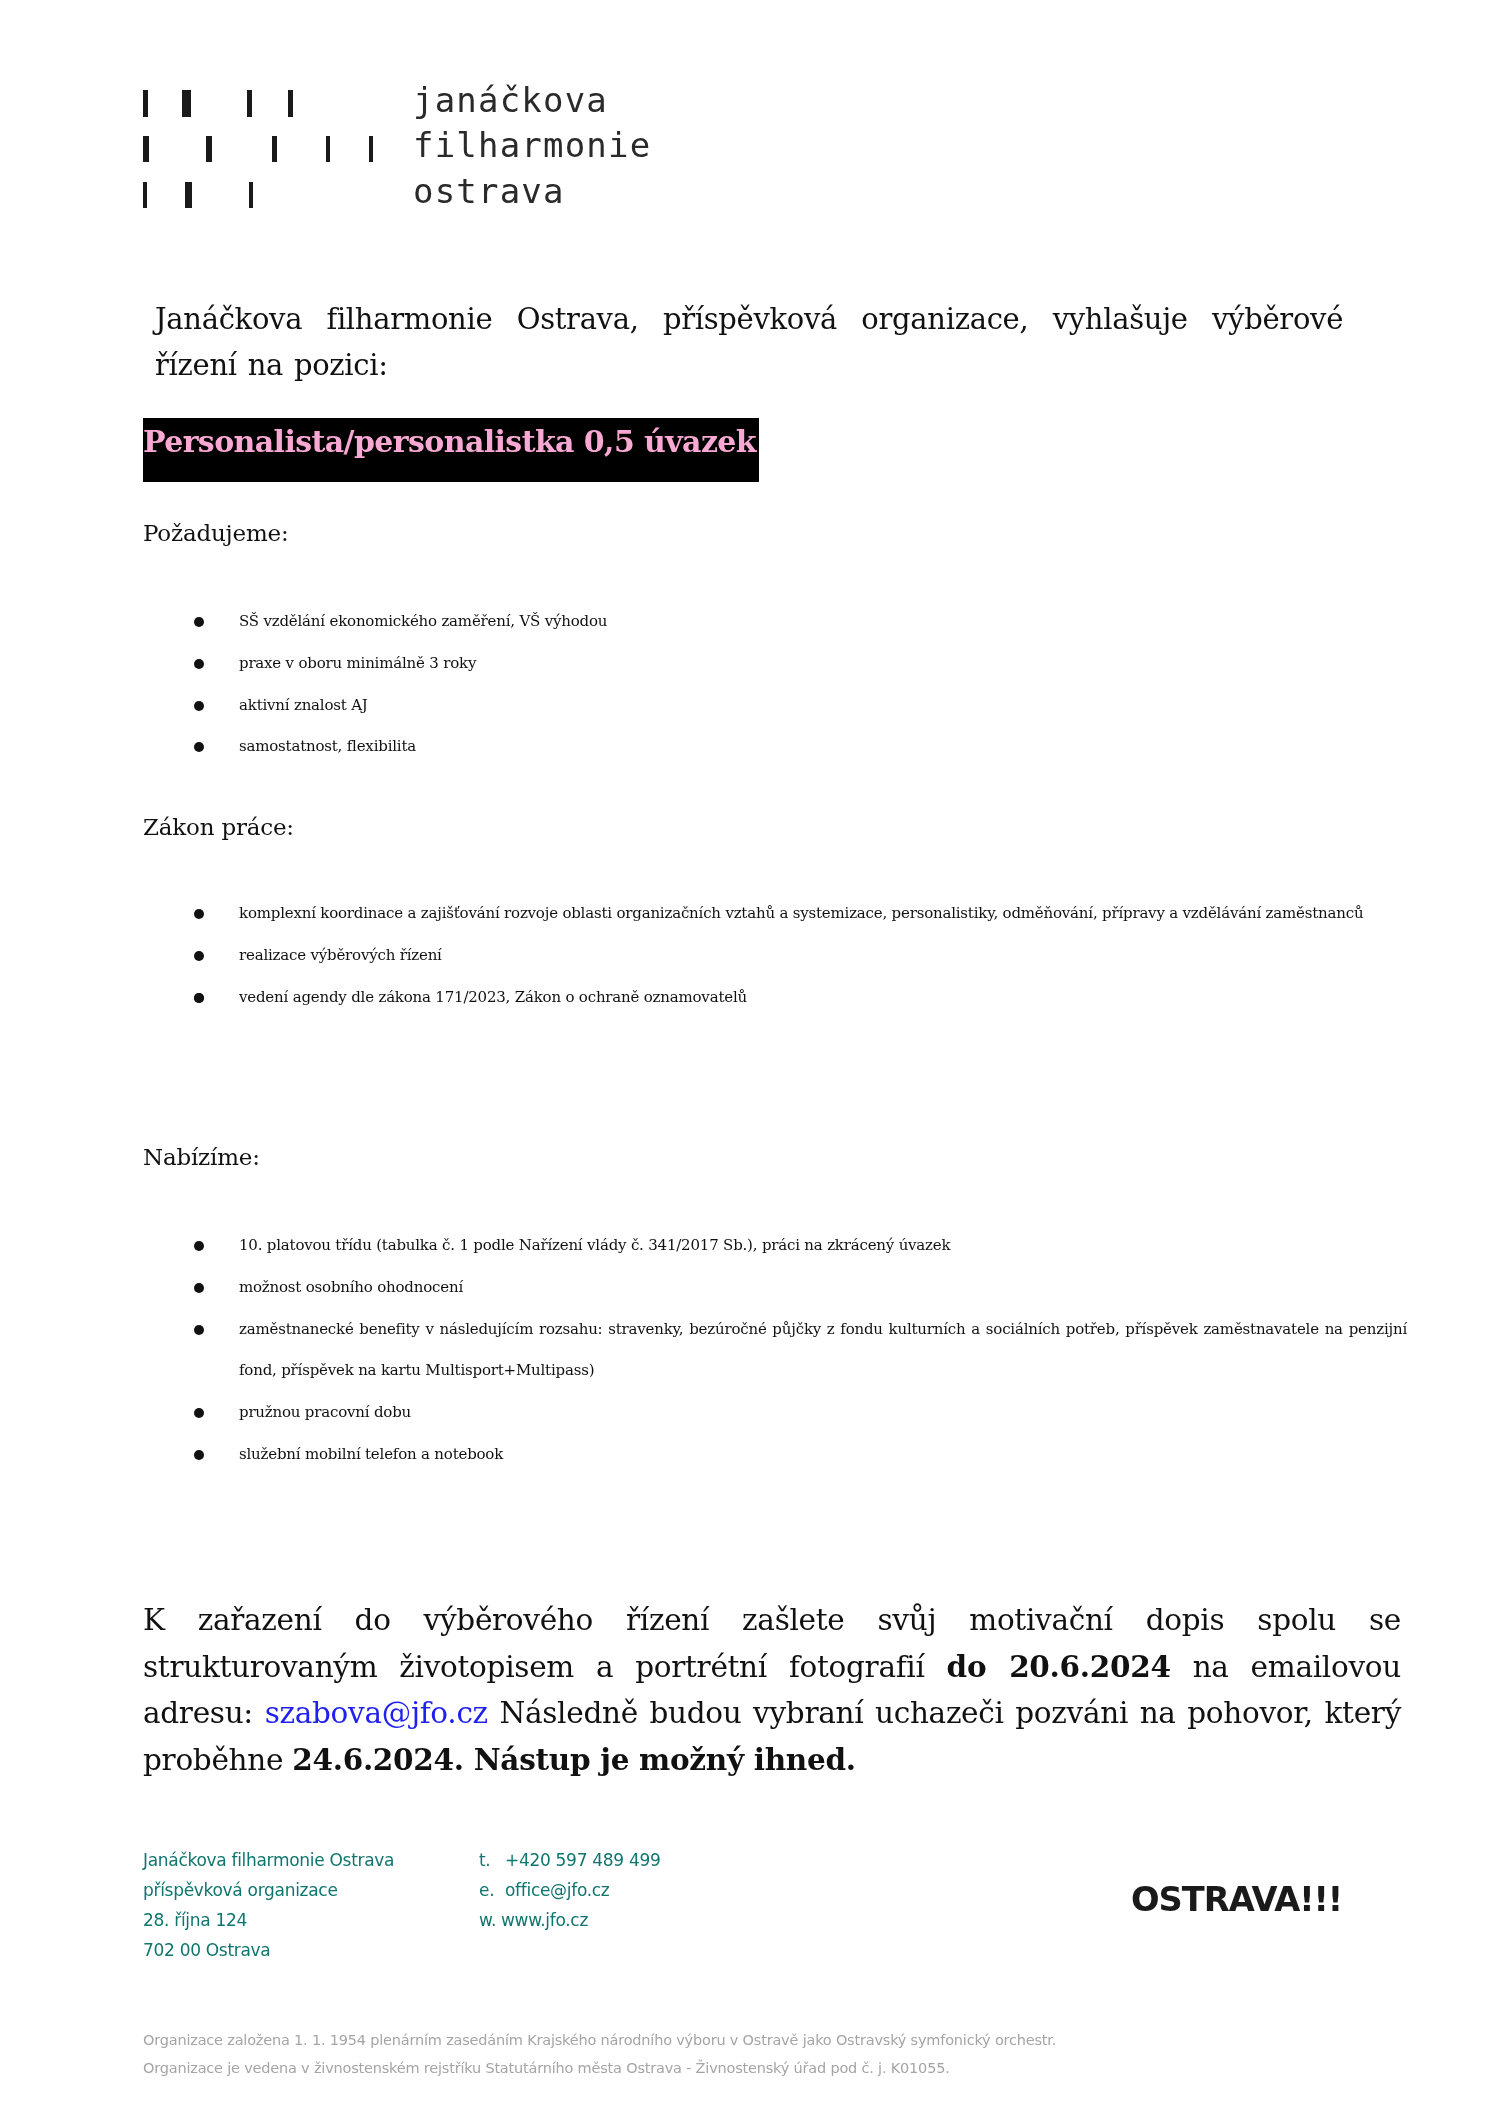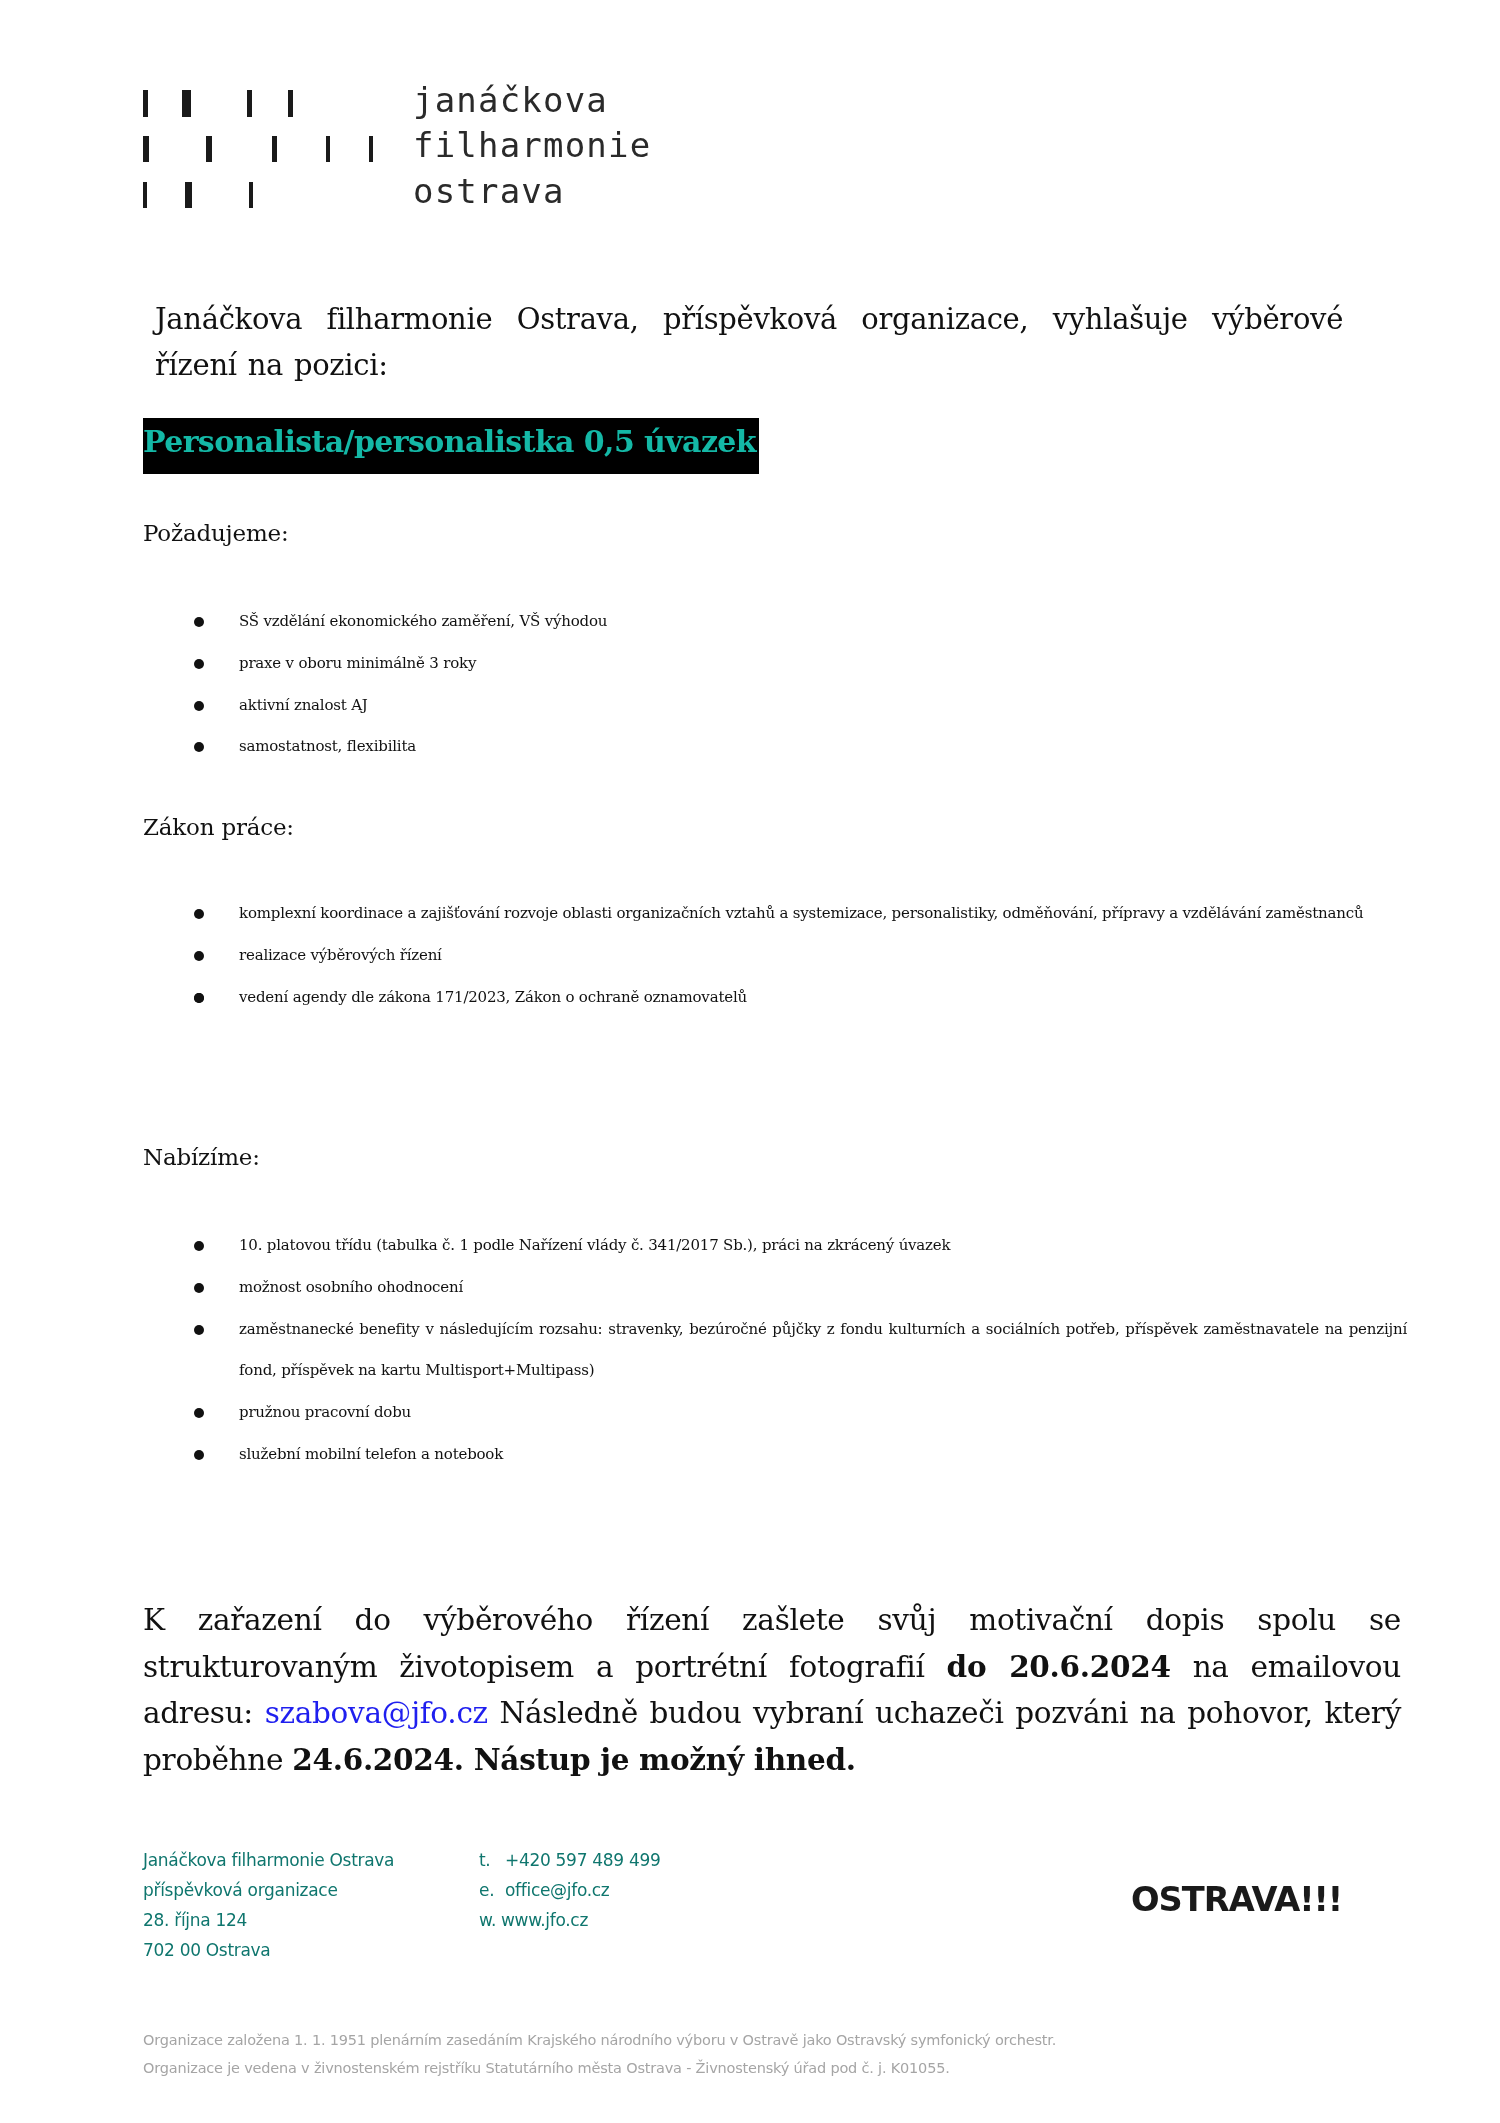--- a/index.html
+++ b/index.html
@@ -1,21 +1,21 @@
 <!DOCTYPE html>
 <html><head>
 <meta charset="utf-8">
 <style>
   html, body { margin: 0; padding: 0; background: #ffffff; }
   body { width: 1500px; height: 2123px; position: relative; overflow: hidden; color: #111; font-family: "DejaVu Serif", serif; }
   .abs { position: absolute; }
   .bar { position: absolute; background: #1a1a1a; }
   .logo-text { position: absolute; left: 413px; font-family: "DejaVu Sans Mono", monospace; font-size: 34px; color: #2a2a2a; letter-spacing: 1.2px; line-height: 40px; font-weight: normal; }
   .intro { left: 143px; width: 1188px; font-size: 29px; line-height: 46px; text-align: justify; text-align-last: left; top: 284px; letter-spacing: -0.3px; word-spacing: 2px; }
-  .title-box { left: 143px; top: 418px; height: 48px; background: #000; color: #14b8a6; font-weight: bold; font-size: 30px; line-height: 48px; padding: 0 3px 8px 0; white-space: nowrap; letter-spacing: -0.6px; }
+  .title-box { left: 143px; top: 418px; height: 48px; background: #000; color: #f9a8d4; font-weight: bold; font-size: 30px; line-height: 48px; padding: 0 3px 16px 0; white-space: nowrap; letter-spacing: -0.6px; }
   .heading { left: 143px; font-weight: normal; font-size: 23px; line-height: 42px; letter-spacing: -0.2px; }
   .list { left: 180px; width: 1223px; margin: 4px; padding: 0; list-style: none; font-size: 15px; line-height: 41.8px; letter-spacing: -0.2px; }
   .list li { position: relative; padding-left: 55px; text-align: justify; text-align-last: left; }
   .bullet { position: absolute; left: 10px; top: 16px; width: 10px; height: 10px; border-radius: 50%; background: #111; }
   .closing { left: 143px; width: 1258px; top: 1597px; font-size: 29.5px; line-height: 46.5px; text-align: justify; text-align-last: left; letter-spacing: -0.3px; }
   .closing b { font-weight: bold; }
   .email-link { color: #1f1fef; text-decoration: none; }
   .footer-col { font-family: "DejaVu Sans", sans-serif; font-size: 17px; line-height: 30px; color: #0f766e; letter-spacing: -0.3px; font-weight: normal; }
   .footer-col div { white-space: nowrap; }
   .ostrava-mark { left: 1131px; top: 1883px; font-family: "DejaVu Sans", sans-serif; font-weight: bold; font-size: 33px; line-height: 34px; color: #1a1a1a; letter-spacing: -1px; transform: scaleX(1.02); transform-origin: left; }
@@ -86,15 +86,15 @@
   <div>702 00 Ostrava</div>
 </div>
 <div class="abs footer-col" style="left:479px;top:1845px">
   <div><span style="display:inline-block;width:26px">t.</span><span>+420 597 489 499</span></div>
   <div><span style="display:inline-block;width:26px">e.</span><span>office@jfo.cz</span></div>
   <div><span style="display:inline-block;width:22px">w.</span><span>www.jfo.cz</span></div>
 </div>
 <div class="abs ostrava-mark">OSTRAVA!!!</div>
 
 <div class="abs legal">
-  <div>Organizace založena 1. 1. 1951 plenárním zasedáním Krajského národního výboru v Ostravě jako Ostravský symfonický orchestr.</div>
+  <div>Organizace založena 1. 1. 1954 plenárním zasedáním Krajského národního výboru v Ostravě jako Ostravský symfonický orchestr.</div>
   <div>Organizace je vedena v živnostenském rejstříku Statutárního města Ostrava - Živnostenský úřad pod č. j. K01055.</div>
 </div>
 
 </body></html>

